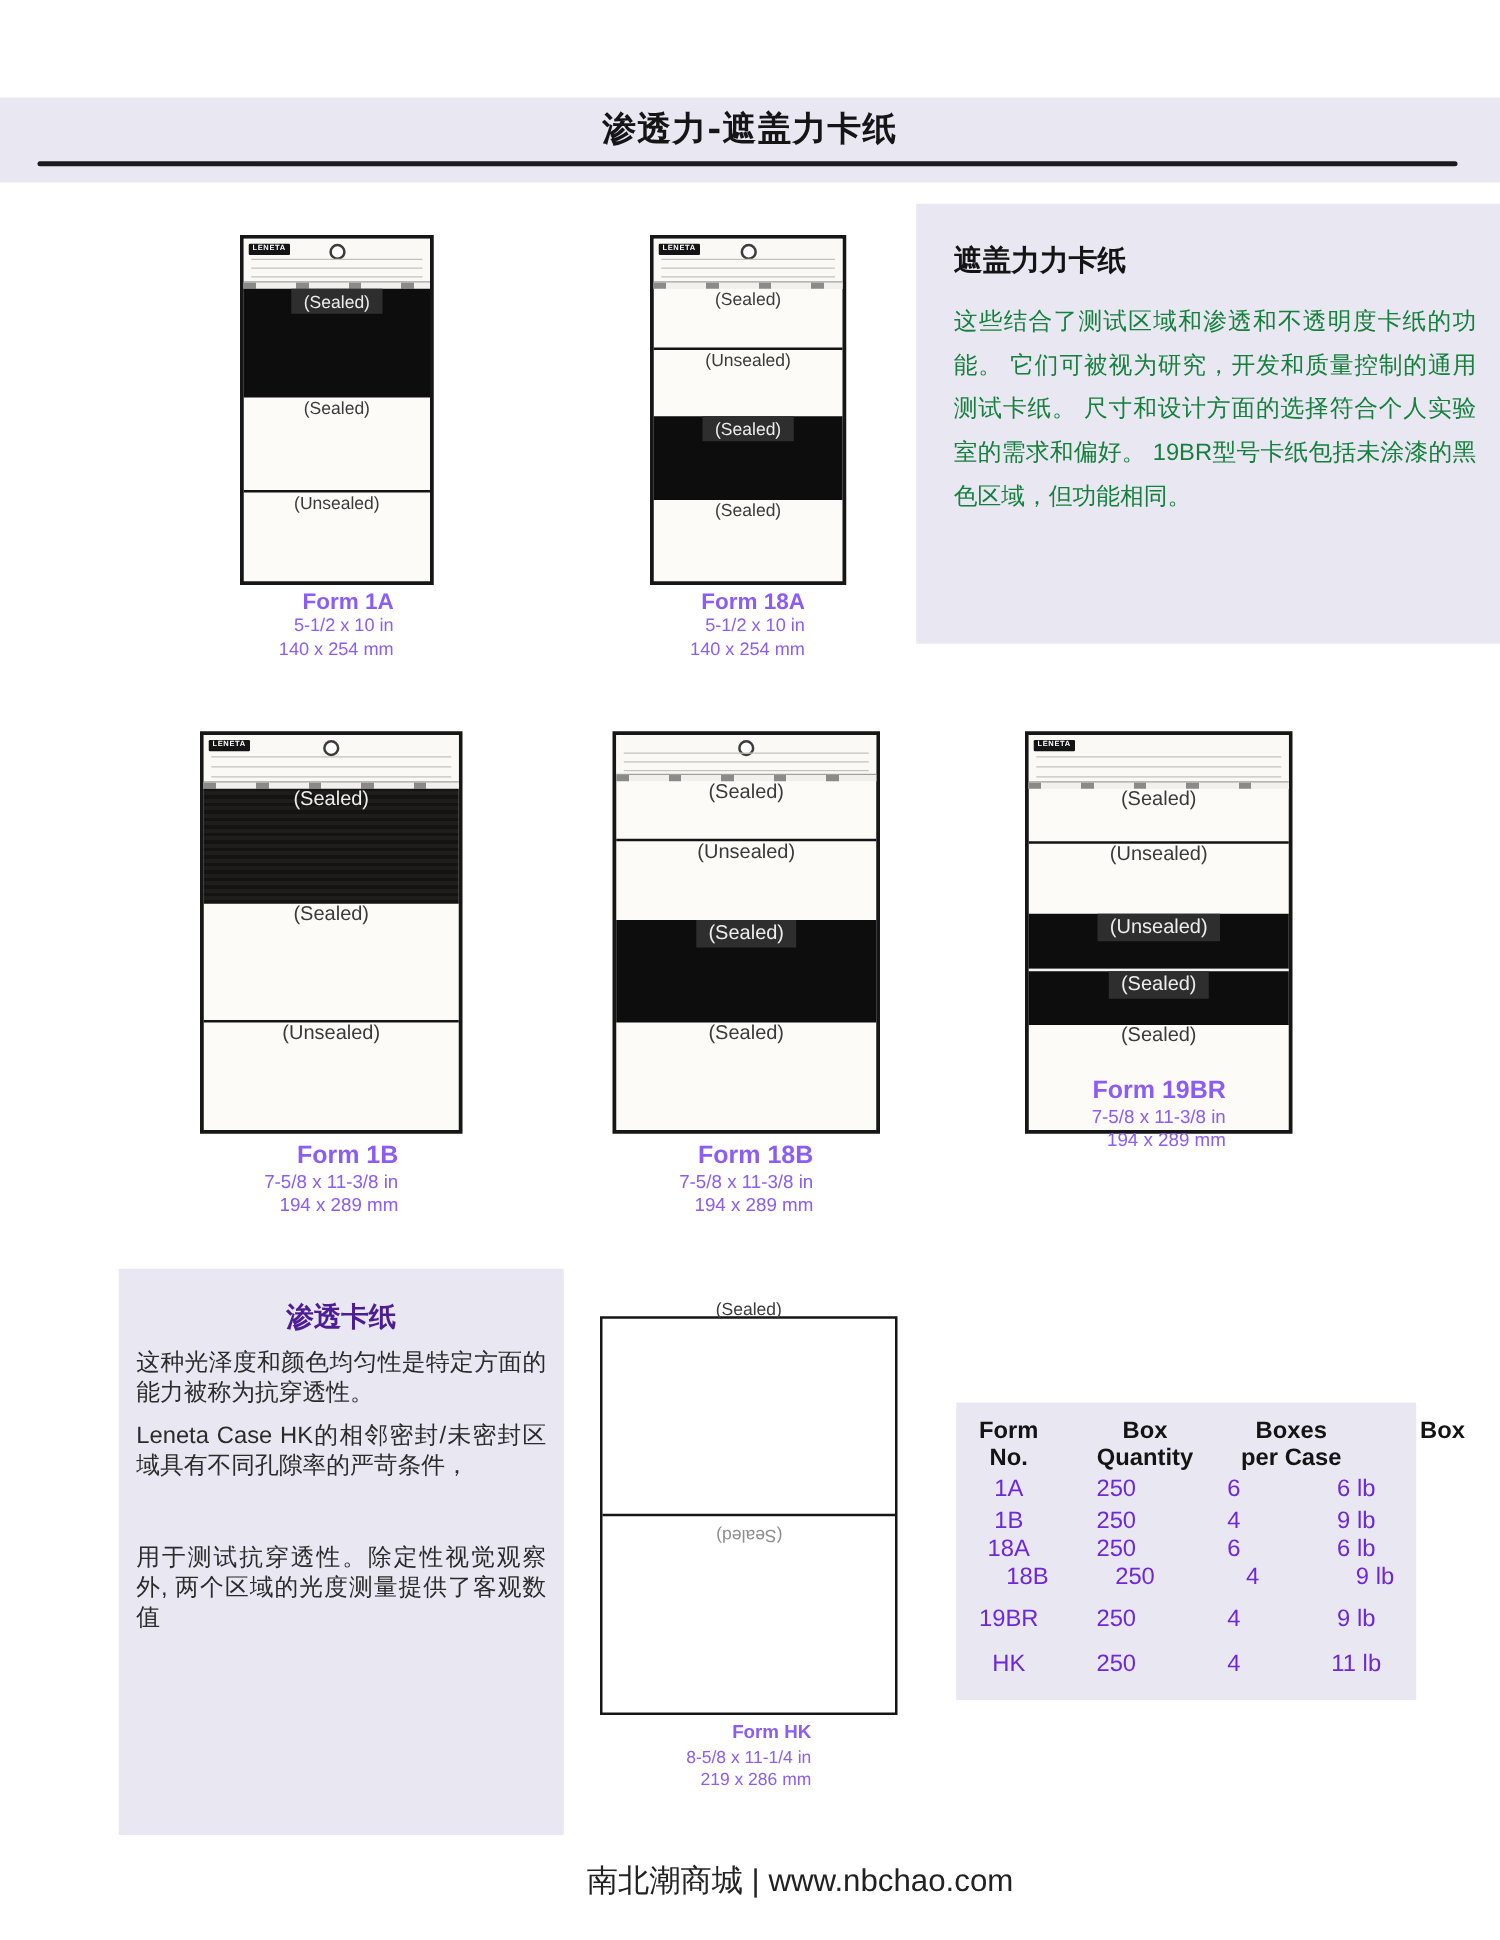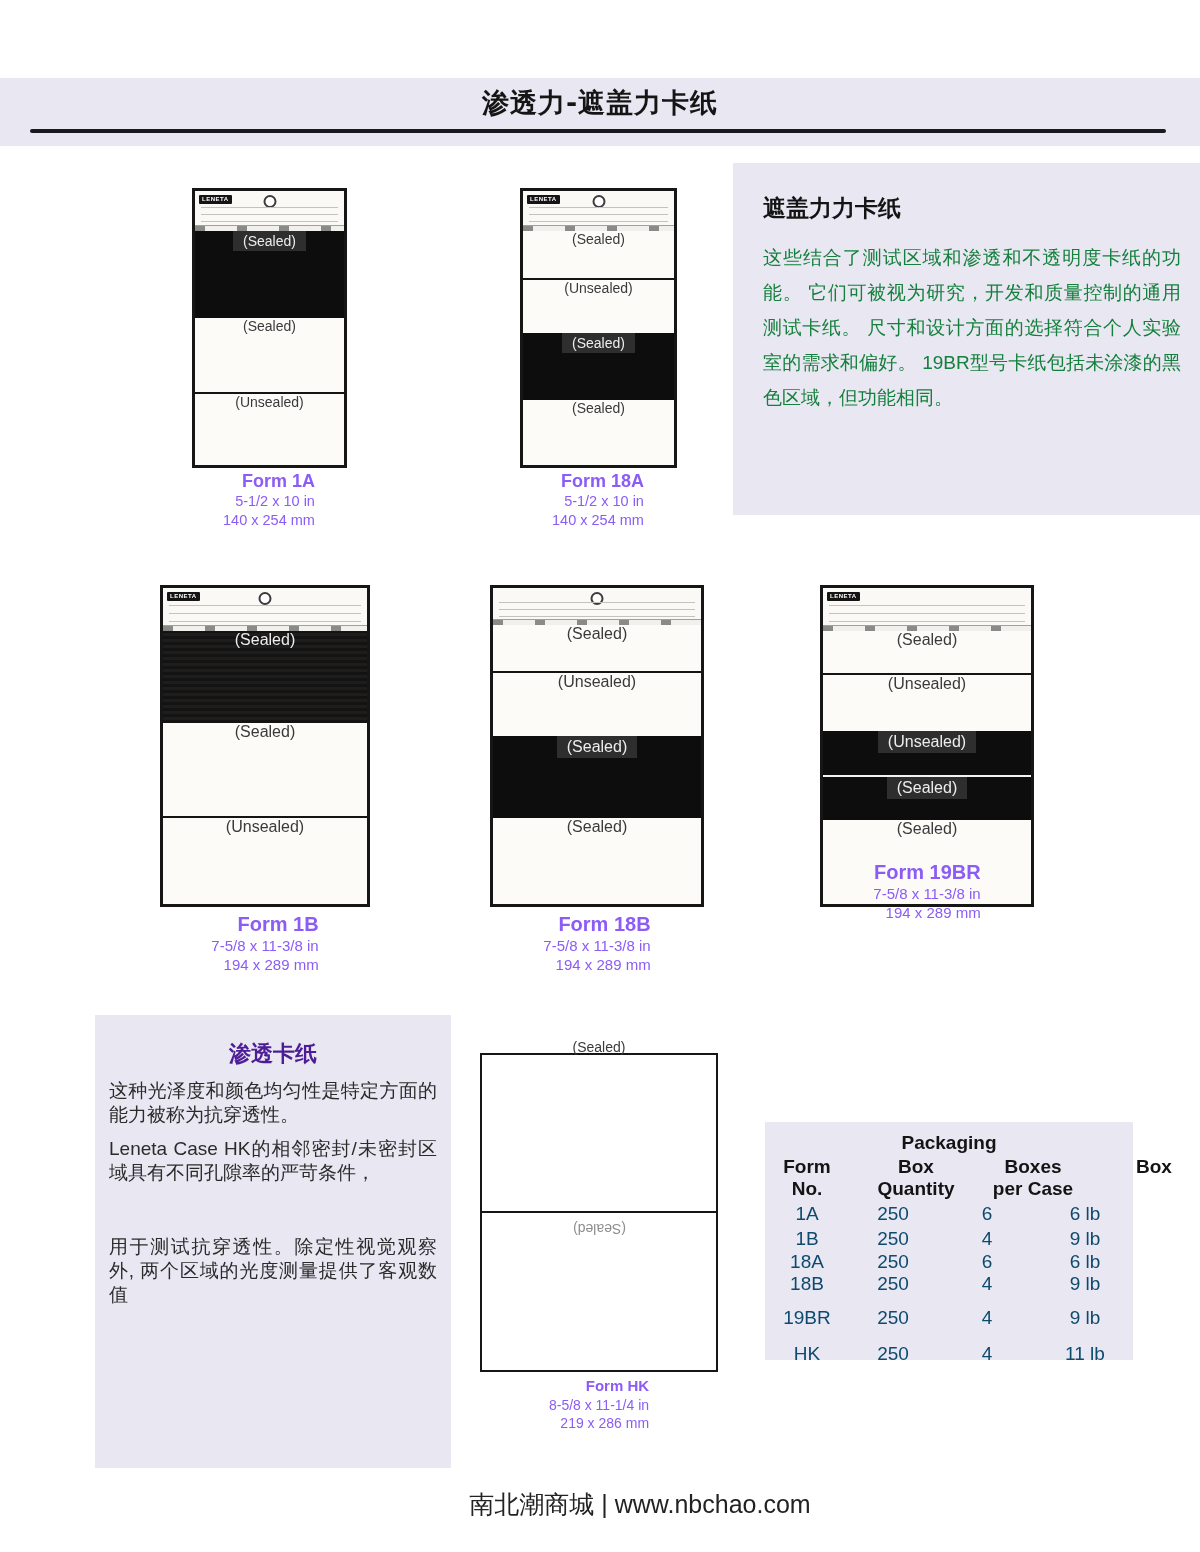--- a/index.html
+++ b/index.html
@@ -58,24 +58,24 @@
   .row1 .cap-size{font-size:14.5px;line-height:19px;}
   .row2 .cap-name{font-size:20px;line-height:24px;}
   .row2 .cap-size{font-size:15px;line-height:19px;}
   .rowhk .cap-name{font-size:15px;line-height:20px;}
   .rowhk .cap-size{font-size:14px;line-height:18px;}
 
   
   .pack{left:765px;top:1122px;width:368px;height:238px;background:#e9e7f2;box-sizing:border-box;padding-top:10px;}
   .pack-title{text-align:center;font-size:19px;font-weight:bold;color:#141414;}
   .prow{display:grid;grid-template-columns:84px 88px 100px 96px;}
-  .prow > div{text-align:center;font-size:19px;line-height:22px;color:#0c4a6e;}
+  .prow > div{text-align:center;font-size:19px;line-height:22px;color:#6d28d9;}
   .phead{margin-top:2px;gap:23px;}
   .phead > div{font-weight:bold;color:#141414;}
-  .prow.mt3{margin-top:3px;} .prow.mt1{margin-top:1px;} .prow.mt0{margin-top:0;}
+  .prow.mt3{margin-top:3px;} .prow.mt1{margin-top:1px;} .prow.mt0{margin-top:0;margin-left:15px;}
   .prow.mt12{margin-top:12px;} .prow.mt14{margin-top:14px;}
 
   
   .footer{left:0;top:1488px;width:1192px;text-align:center;font-size:25px;color:#222;padding-left:44px;}
 </style>
 </head>
 <body>
 
 <div class="abs band"></div>
 <div class="abs page-title">渗透力-遮盖力卡纸</div>
@@ -237,21 +237,20 @@
     <span class="lab14 faded">(Sealed)</span>
   </div>
 </div>
 <div class="caption rowhk" style="left:599px;top:1376px;">
   <div class="cap-name">Form HK</div>
   <div class="cap-size">8-5/8 x 11-1/4 in</div>
   <div class="cap-size">219 x 286 mm</div>
 </div>
 
 <div class="abs pack">
-  <div class="pack-title">Packaging</div>
   <div class="prow phead">
     <div>
       <div>Form</div>
       <div>No.</div>
     </div>
     <div>
       <div>Box</div>
       <div>Quantity</div>
     </div>
     <div>

